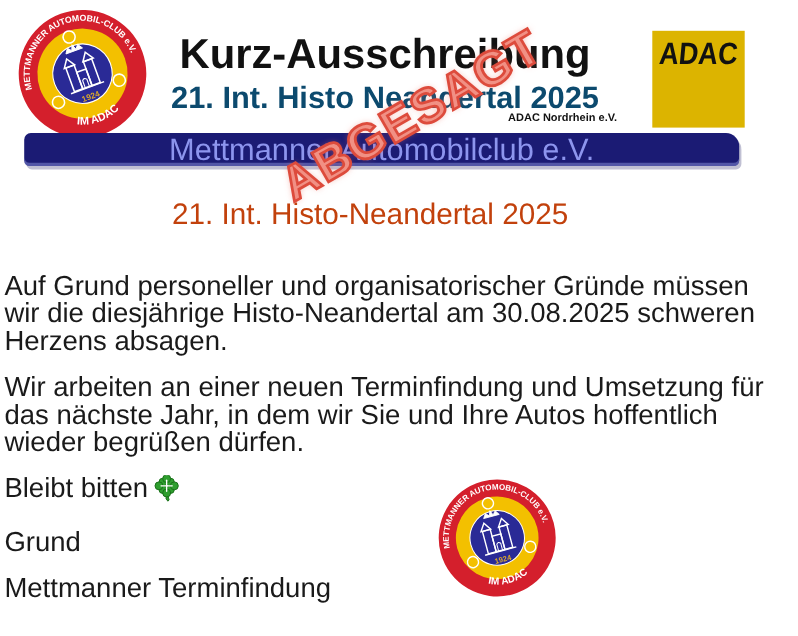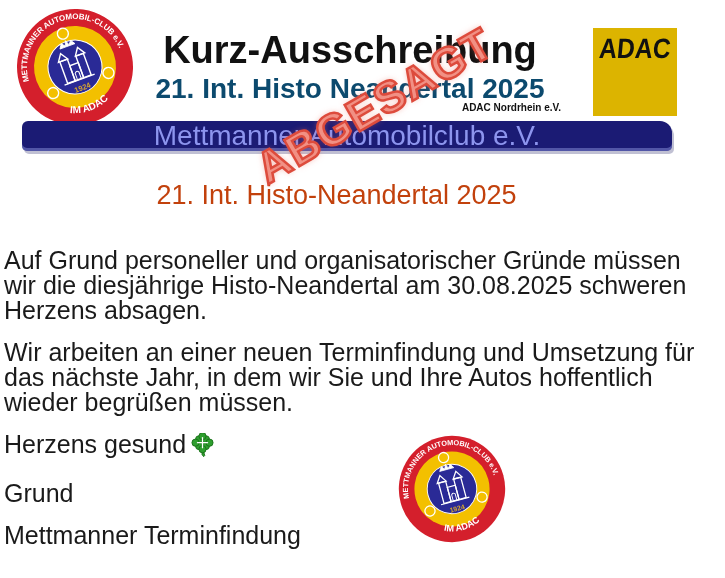--- a/index.html
+++ b/index.html
@@ -103,22 +103,22 @@
     <div class="adac-word">ADAC</div>
   </div>
   <div class="adac-region">ADAC Nordrhein e.V.</div>
 
   <div class="club-banner">Mettmanner Automobilclub e.V.</div>
 
   <div class="main-heading">21. Int. Histo-Neandertal 2025</div>
 
   <div class="body-text">
     <p>Auf Grund personeller und organisatorischer Gründe müssen wir die diesjährige Histo-Neandertal am 30.08.2025 schweren Herzens absagen.</p>
-    <p>Wir arbeiten an einer neuen Terminfindung und Umsetzung für das nächste Jahr, in dem wir Sie und Ihre Autos hoffentlich wieder begrüßen müssen.</p>
-    <p><span>Herzens gesund</span><span class="clover"><svg width="27" height="27" viewBox="0 0 24 24">
+    <p>Wir arbeiten an einer neuen Terminfindung und Umsetzung für das nächste Jahr, in dem wir Sie und Ihre Autos hoffentlich wieder begrüßen dürfen.</p>
+    <p><span>Bleibt bitten</span><span class="clover"><svg width="27" height="27" viewBox="0 0 24 24">
       <g style="fill:var(--clover-green,#2e9e2e);stroke:#187018;stroke-width:0.8">
         <path d="M12 13 L14 20 L13 21 L11.5 19 Z"></path>
         <circle cx="9" cy="5.6" r="3.2"></circle>
         <circle cx="15" cy="5.6" r="3.2"></circle>
         <circle cx="9" cy="11.6" r="3.2"></circle>
         <circle cx="15" cy="11.6" r="3.2"></circle>
         <circle cx="5.8" cy="8.6" r="3.2"></circle>
         <circle cx="18.2" cy="8.6" r="3.2"></circle>
         <circle cx="12" cy="2.8" r="3.2"></circle>
         <circle cx="12" cy="14.4" r="3.2"></circle>

